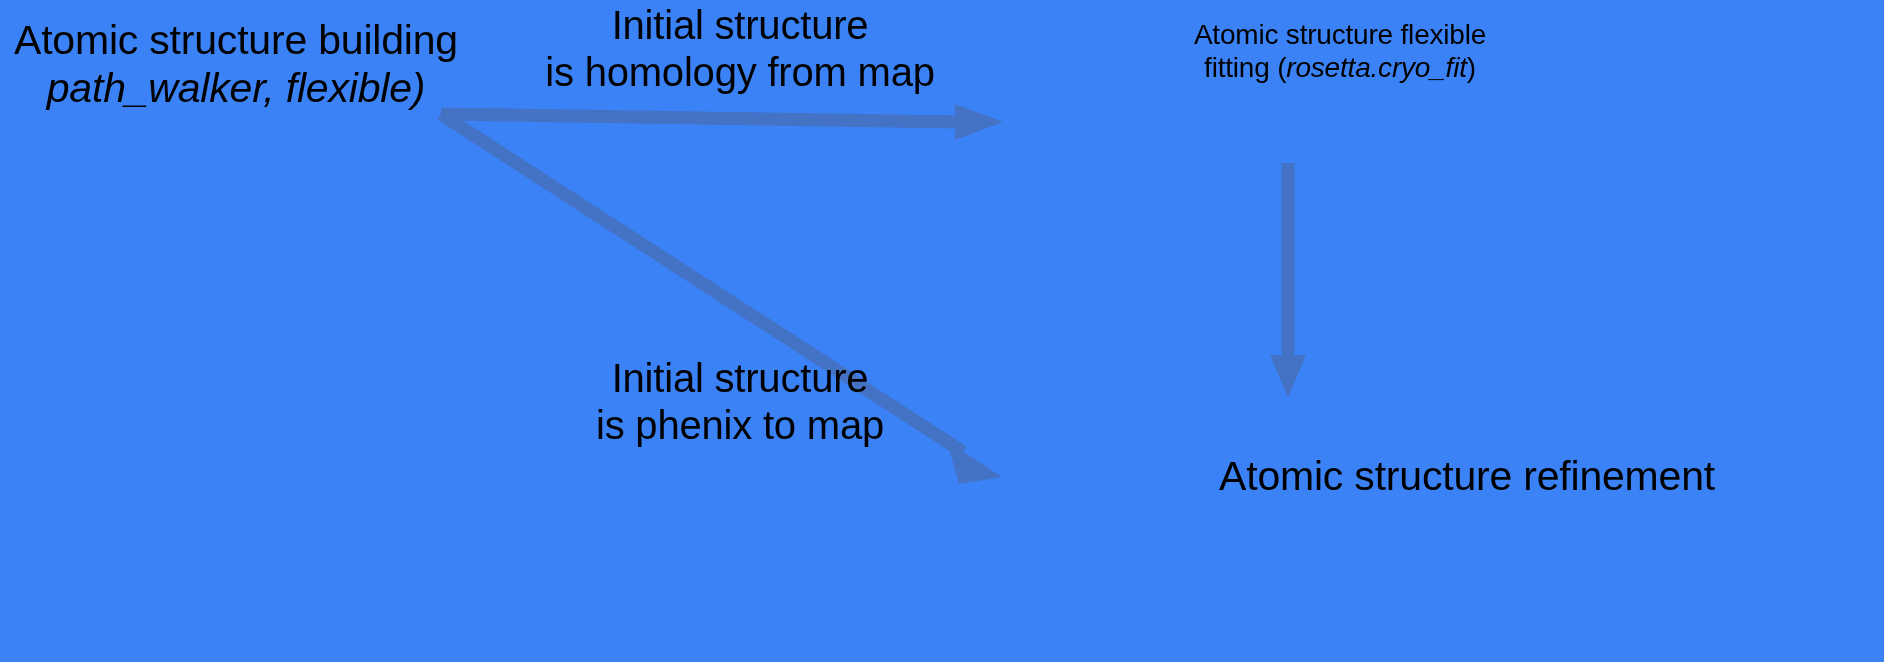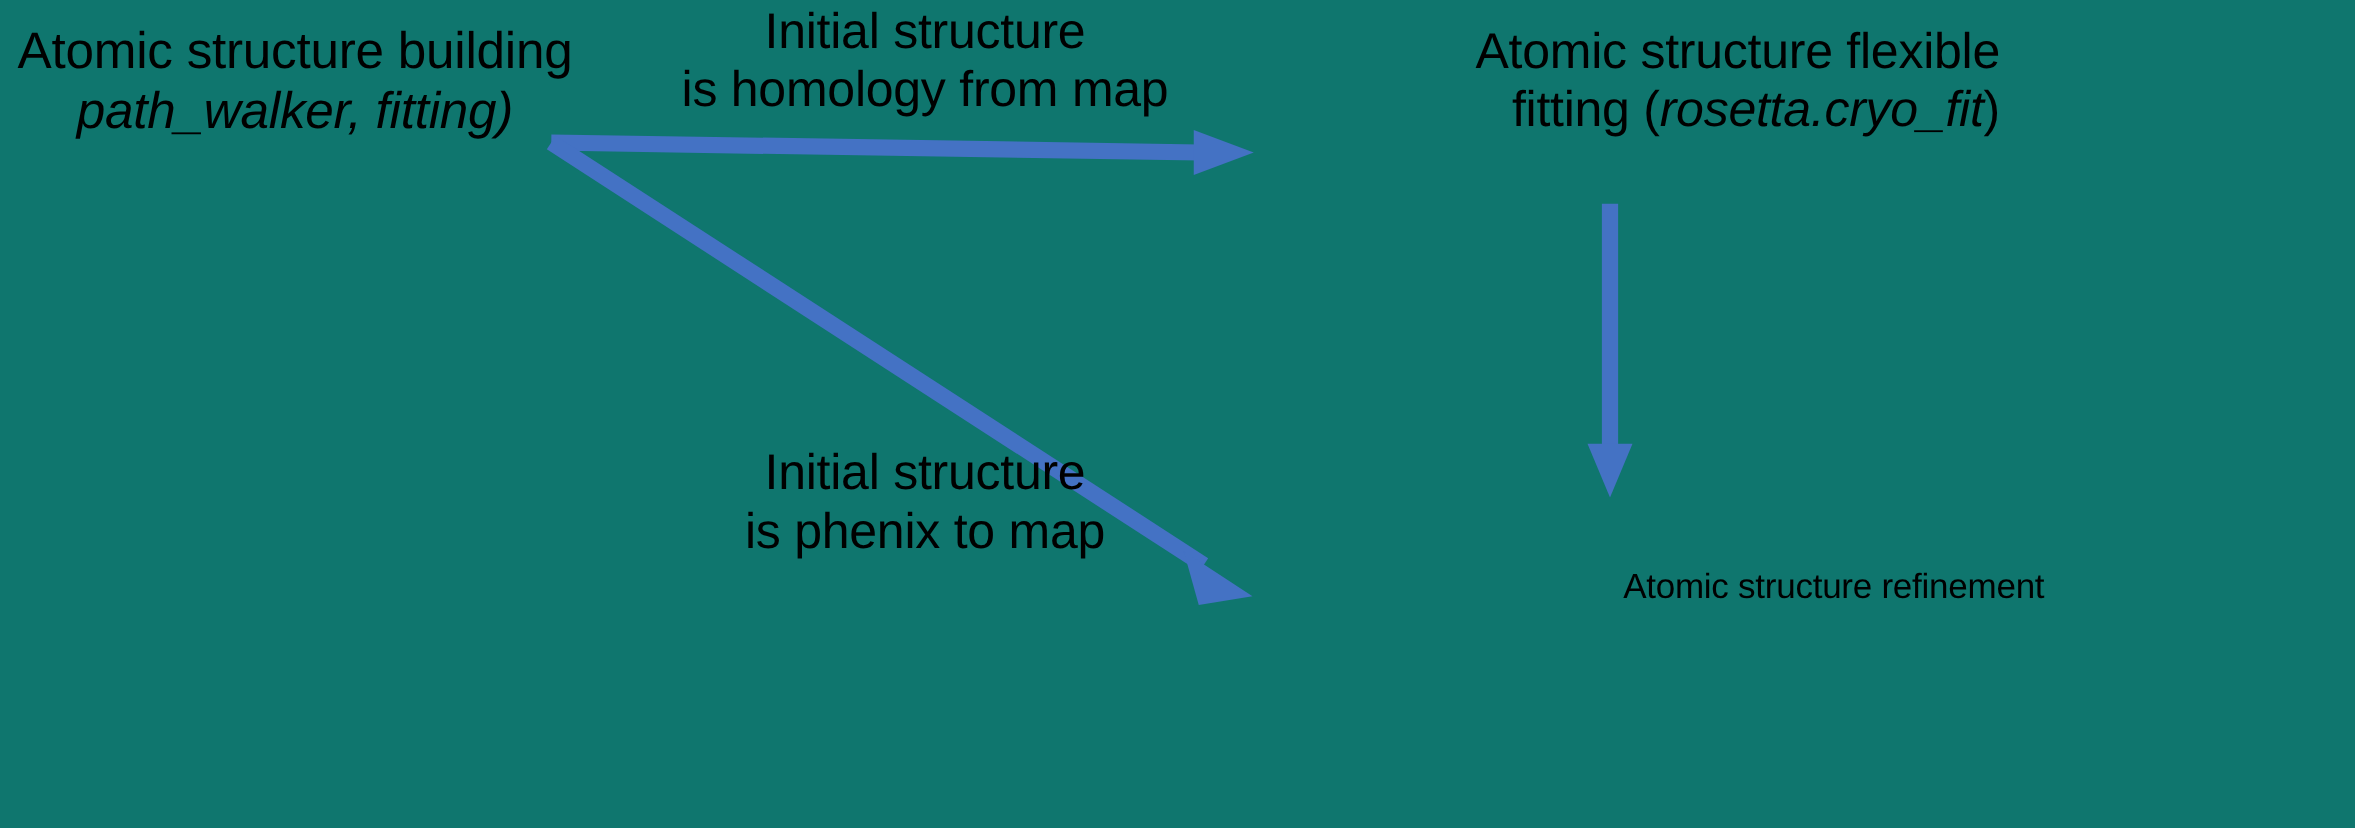--- a/index.html
+++ b/index.html
@@ -9,21 +9,21 @@
     background: #ffffff;
   }
   body {
     font-family: "Liberation Sans", sans-serif;
     color: #000000;
   }
   #canvas {
     position: relative;
     width: 1884px;
     height: 662px;
-    background: #0f766e;
+    background: #3b82f6;
     overflow: hidden;
   }
   #arrow-layer {
     position: absolute;
     left: 0;
     top: 0;
     width: 1884px;
     height: 662px;
     pointer-events: none;
   }
@@ -61,31 +61,31 @@
     width: 400px;
     text-align: center;
     font-size: 40px;
   }
 
   
   #node-fitting {
     left: 1080px;
     top: 18px;
     width: 520px;
-    text-align: right;
-    font-size: 40px;
+    text-align: center;
+    font-size: 28px;
   }
 
   
   #node-refinement {
     left: 1052px;
     top: 452px;
     width: 830px;
     text-align: center;
-    font-size: 28px;
+    font-size: 41px;
   }
 </style>
 </head>
 <body>
 
 <div id="canvas">
 
   <svg id="arrow-layer" width="1884" height="662" viewBox="0 0 1884 662" xmlns="http://www.w3.org/2000/svg">
 
     <g>
@@ -99,21 +99,21 @@
     </g>
 
     <g>
       <path d="M 1288 163 L 1288 360" stroke="#4472C4" stroke-width="13" fill="none" stroke-linecap="butt"></path>
       <polygon points="1270,355 1306,355 1288,398" fill="#4472C4"></polygon>
     </g>
   </svg>
 
   <div class="node" id="node-building">
     <span class="ln">Atomic structure building</span>
-    <span class="ln"><span class="it">path_walker, fitting)</span></span>
+    <span class="ln"><span class="it">path_walker, flexible)</span></span>
   </div>
 
   <div class="node" id="label-different">
     <span class="ln">Initial structure</span>
     <span class="ln">is homology from map</span>
   </div>
 
   <div class="node" id="label-similar">
     <span class="ln">Initial structure</span>
     <span class="ln">is phenix to map</span>

